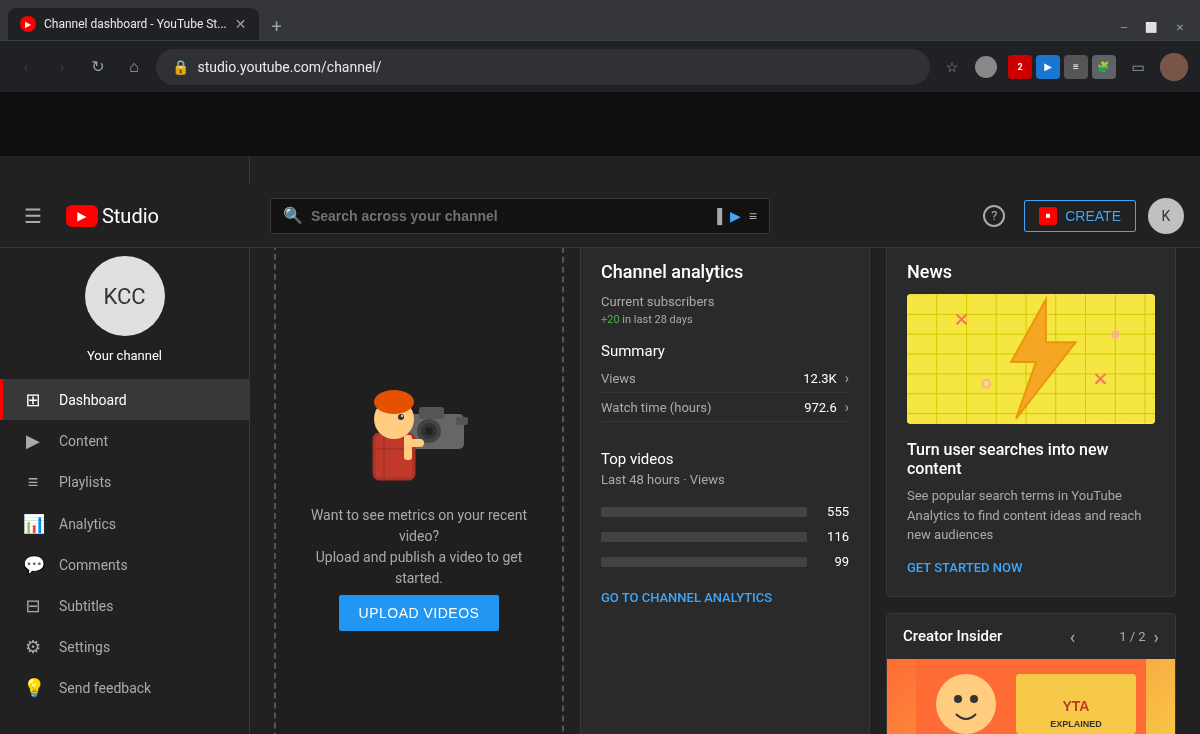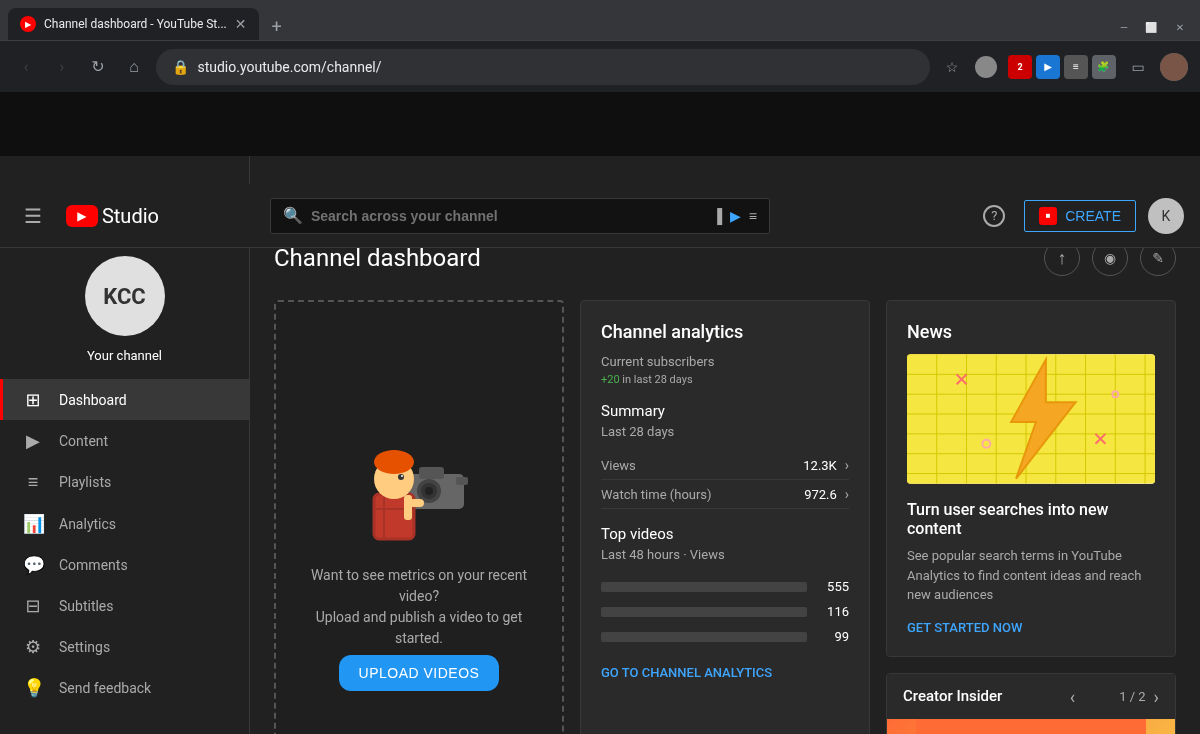--- a/index.html
+++ b/index.html
@@ -42,21 +42,21 @@
     .search-input-wrap input::placeholder { color: #717171; }
     .header-right { margin-left: auto; display: flex; align-items: center; gap: 12px; }
     .icon-btn-header { color: #aaa; font-size: 18px; cursor: pointer; width: 36px; height: 36px; display: flex; align-items: center; justify-content: center; border-radius: 50%; }
     .create-btn { background: transparent; border: 1px solid #3ea6ff; color: #3ea6ff; padding: 6px 14px; border-radius: 2px; font-size: 14px; font-weight: 500; cursor: pointer; display: flex; align-items: center; gap: 8px; }
     .create-btn-icon { width: 18px; height: 18px; background: #f00; border-radius: 3px; display: flex; align-items: center; justify-content: center; font-size: 8px; color: #fff; }
     .avatar-btn { width: 36px; height: 36px; border-radius: 50%; background: #c0c0c0; display: flex; align-items: center; justify-content: center; font-size: 14px; color: #333; cursor: pointer; }
 
     
     .sidebar { width: 250px; background: #212121; border-right: 1px solid #383838; display: flex; flex-direction: column; padding-top: 80px; flex-shrink: 0; overflow-y: auto; }
     .channel-avatar-section { display: flex; flex-direction: column; align-items: center; padding: 20px 0 16px; }
-    .channel-avatar { width: 80px; height: 80px; border-radius: 50%; background: #e0e0e0; display: flex; align-items: center; justify-content: center; font-size: 22px; font-weight: 700; color: #333; margin-bottom: 12px; text-align: right; }
+    .channel-avatar { width: 80px; height: 80px; border-radius: 50%; background: #e0e0e0; display: flex; align-items: center; justify-content: center; font-size: 22px; font-weight: 400; color: #333; margin-bottom: 12px; text-align: right; }
     .your-channel-text { color: #fff; font-size: 13px; }
 
     .sidebar-nav { display: flex; flex-direction: column; }
     .nav-item { display: flex; align-items: center; padding: 10px 20px; gap: 16px; cursor: pointer; color: #aaa; font-size: 14px; transition: background 0.15s; border-left: 3px solid transparent; }
     .nav-item.active { color: #fff; background: #383838; border-left: 3px solid #ff0000; }
     .nav-item-icon { font-size: 18px; width: 20px; text-align: center; }
     .nav-item-label { font-size: 14px; }
 
     
     .main-content { flex: 1; padding: 24px; overflow-y: auto; background: #212121; padding-top: 84px; }
@@ -65,37 +65,37 @@
     .title-actions { display: flex; gap: 12px; }
     .title-action-btn { width: 36px; height: 36px; border-radius: 50%; border: 1px solid #555; display: flex; align-items: center; justify-content: center; color: #aaa; font-size: 16px; cursor: pointer; }
 
     .dashboard-grid { display: grid; grid-template-columns: 1fr 1fr 1fr; gap: 16px; }
 
     
     .card { background: #2a2a2a; border-radius: 4px; padding: 20px; border: 1px solid #383838; }
     .card-upload { display: flex; flex-direction: column; align-items: center; justify-content: center; padding: 30px 20px; min-height: 280px; border: 2px dashed #555; background: #1f1f1f; }
     .upload-illustration { width: 140px; height: 130px; margin-bottom: 16px; }
     .upload-text { color: #aaa; font-size: 14px; text-align: center; margin-bottom: 6px; line-height: 1.5; }
-    .upload-btn { background: #2196f3; color: #fff; border: none; padding: 10px 20px; border-radius: 12px; font-size: 14px; font-weight: 500; cursor: pointer; text-transform: uppercase; letter-spacing: 0.5px; }
+    .upload-btn { background: #2196f3; color: #fff; border: none; padding: 10px 20px; border-radius: 2px; font-size: 14px; font-weight: 500; cursor: pointer; text-transform: uppercase; letter-spacing: 0.5px; }
 
     .analytics-card { }
     .analytics-title { font-size: 18px; font-weight: 500; color: #fff; margin-bottom: 12px; }
     .subscribers-label { font-size: 13px; color: #aaa; margin-bottom: 4px; }
     .subscribers-count { font-size: 36px; font-weight: 400; color: #fff; margin-bottom: 4px; }
     .subscribers-change { font-size: 11px; color: #4caf50; margin-bottom: 16px; }
     .change-period { color: #aaa; }
     .summary-section { margin-bottom: 16px; }
     .summary-title { font-size: 15px; color: #fff; margin-bottom: 4px; }
     .summary-period { font-size: 13px; color: #aaa; margin-bottom: 12px; }
     .metric-row { display: flex; justify-content: space-between; align-items: center; padding: 6px 0; border-bottom: 1px solid #383838; }
     .metric-label { font-size: 13px; color: #aaa; }
     .metric-value-wrap { display: flex; align-items: center; gap: 8px; }
     .metric-value { font-size: 13px; color: #fff; }
     .metric-arrow { color: #aaa; font-size: 14px; cursor: pointer; }
-    .top-videos-section { margin-top: 16px; }
+    .top-videos-section { margin-top: 28px; }
     .top-videos-title { font-size: 15px; color: #fff; margin-bottom: 4px; }
     .top-videos-period { font-size: 13px; color: #aaa; margin-bottom: 12px; }
     .video-row { display: flex; justify-content: space-between; align-items: center; padding: 5px 0; }
     .video-title-blur { height: 10px; background: #555; border-radius: 2px; flex: 1; margin-right: 12px; opacity: 0.6; }
     .video-views { font-size: 13px; color: #fff; min-width: 30px; text-align: right; }
     .go-analytics-link { color: #3ea6ff; font-size: 13px; font-weight: 500; cursor: pointer; margin-top: 16px; display: block; }
 
     .news-card { }
     .news-title { font-size: 18px; font-weight: 500; color: #fff; margin-bottom: 12px; }
     .news-image { width: 100%; height: 130px; background: linear-gradient(135deg, #f5c842, #e8e8e8); border-radius: 4px; margin-bottom: 16px; display: flex; align-items: center; justify-content: center; overflow: hidden; position: relative; }
@@ -240,28 +240,20 @@
           </div>
           <div class="nav-item">
             <span class="nav-item-icon">💡</span>
             <span class="nav-item-label">Send feedback</span>
           </div>
         </div>
       </div>
     </div>
 
     <div class="main-content">
-      <div class="page-title-row">
-        <h1 class="page-title">Channel dashboard</h1>
-        <div class="title-actions">
-          <div class="title-action-btn" style="font-size:18px;">↑</div>
-          <div class="title-action-btn" style="font-size:14px;">◉</div>
-          <div class="title-action-btn" style="font-size:14px;">✎</div>
-        </div>
-      </div>
 
       <div class="dashboard-grid">
 
         <div class="card card-upload">
 
           <div class="upload-illustration">
             <svg viewBox="0 0 140 130" xmlns="http://www.w3.org/2000/svg">
 
               <rect x="60" y="55" width="55" height="35" rx="5" fill="#666"></rect>
               <rect x="70" y="48" width="25" height="12" rx="3" fill="#555"></rect>
@@ -298,21 +290,20 @@
         <div class="card analytics-card">
           <h2 class="analytics-title">Channel analytics</h2>
           <p class="subscribers-label">Current subscribers</p>
           <p class="subscribers-change">
             <span style="color:#4caf50;">+20</span>
             <span class="change-period">in last 28 days</span>
           </p>
 
           <div class="summary-section">
             <p class="summary-title">Summary</p>
-            <p class="summary-period">Last 28 days</p>
 
             <div class="metric-row">
               <span class="metric-label">Views</span>
               <div class="metric-value-wrap">
                 <span class="metric-value">12.3K</span>
                 <span class="metric-arrow">›</span>
               </div>
             </div>
             <div class="metric-row">
               <span class="metric-label">Watch time (hours)</span>

